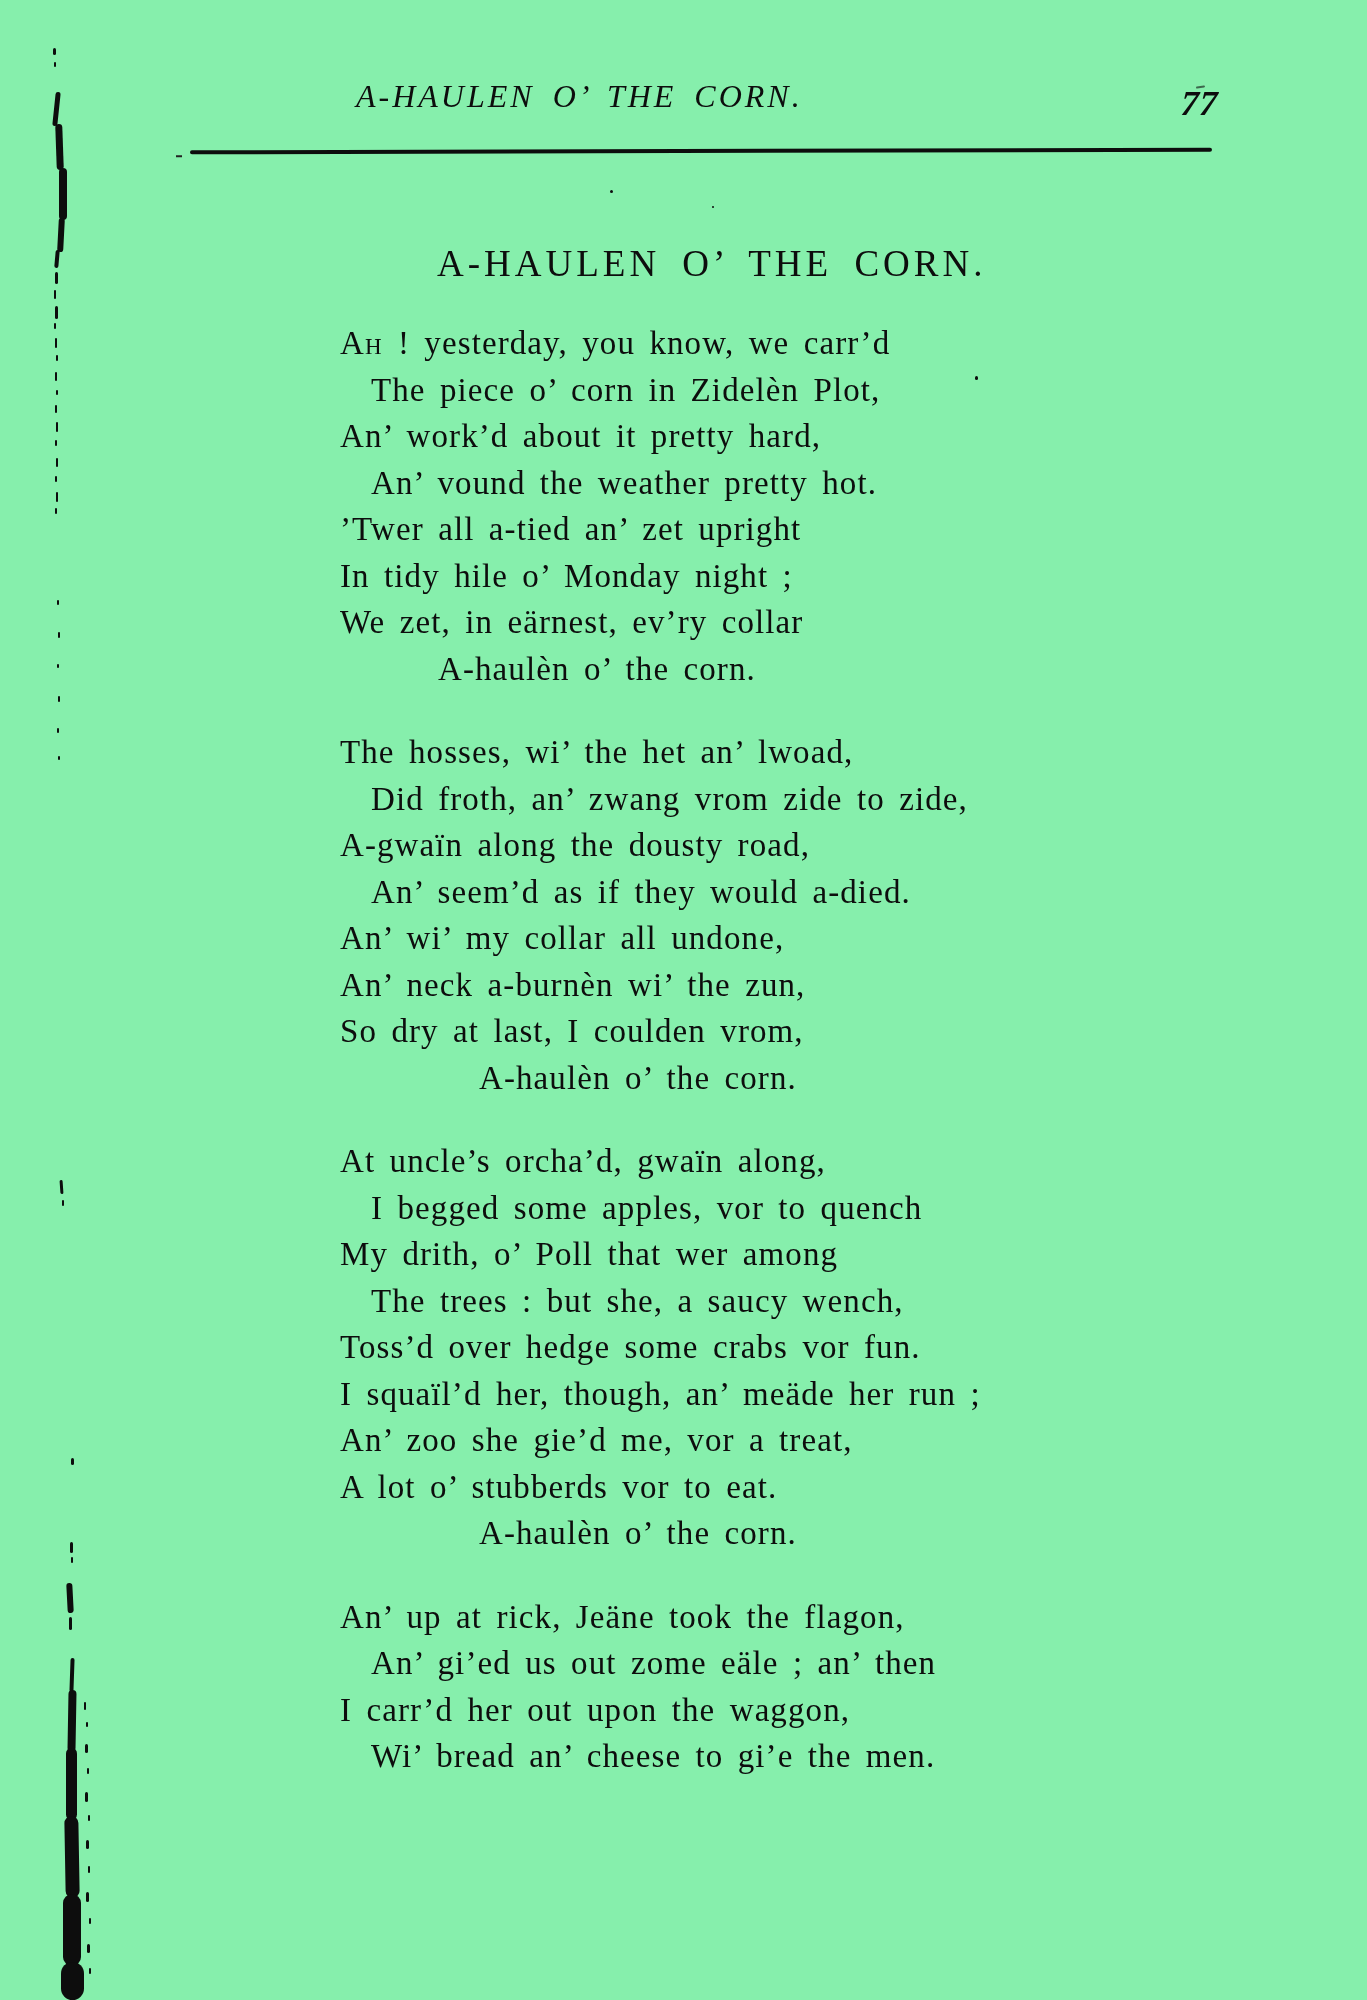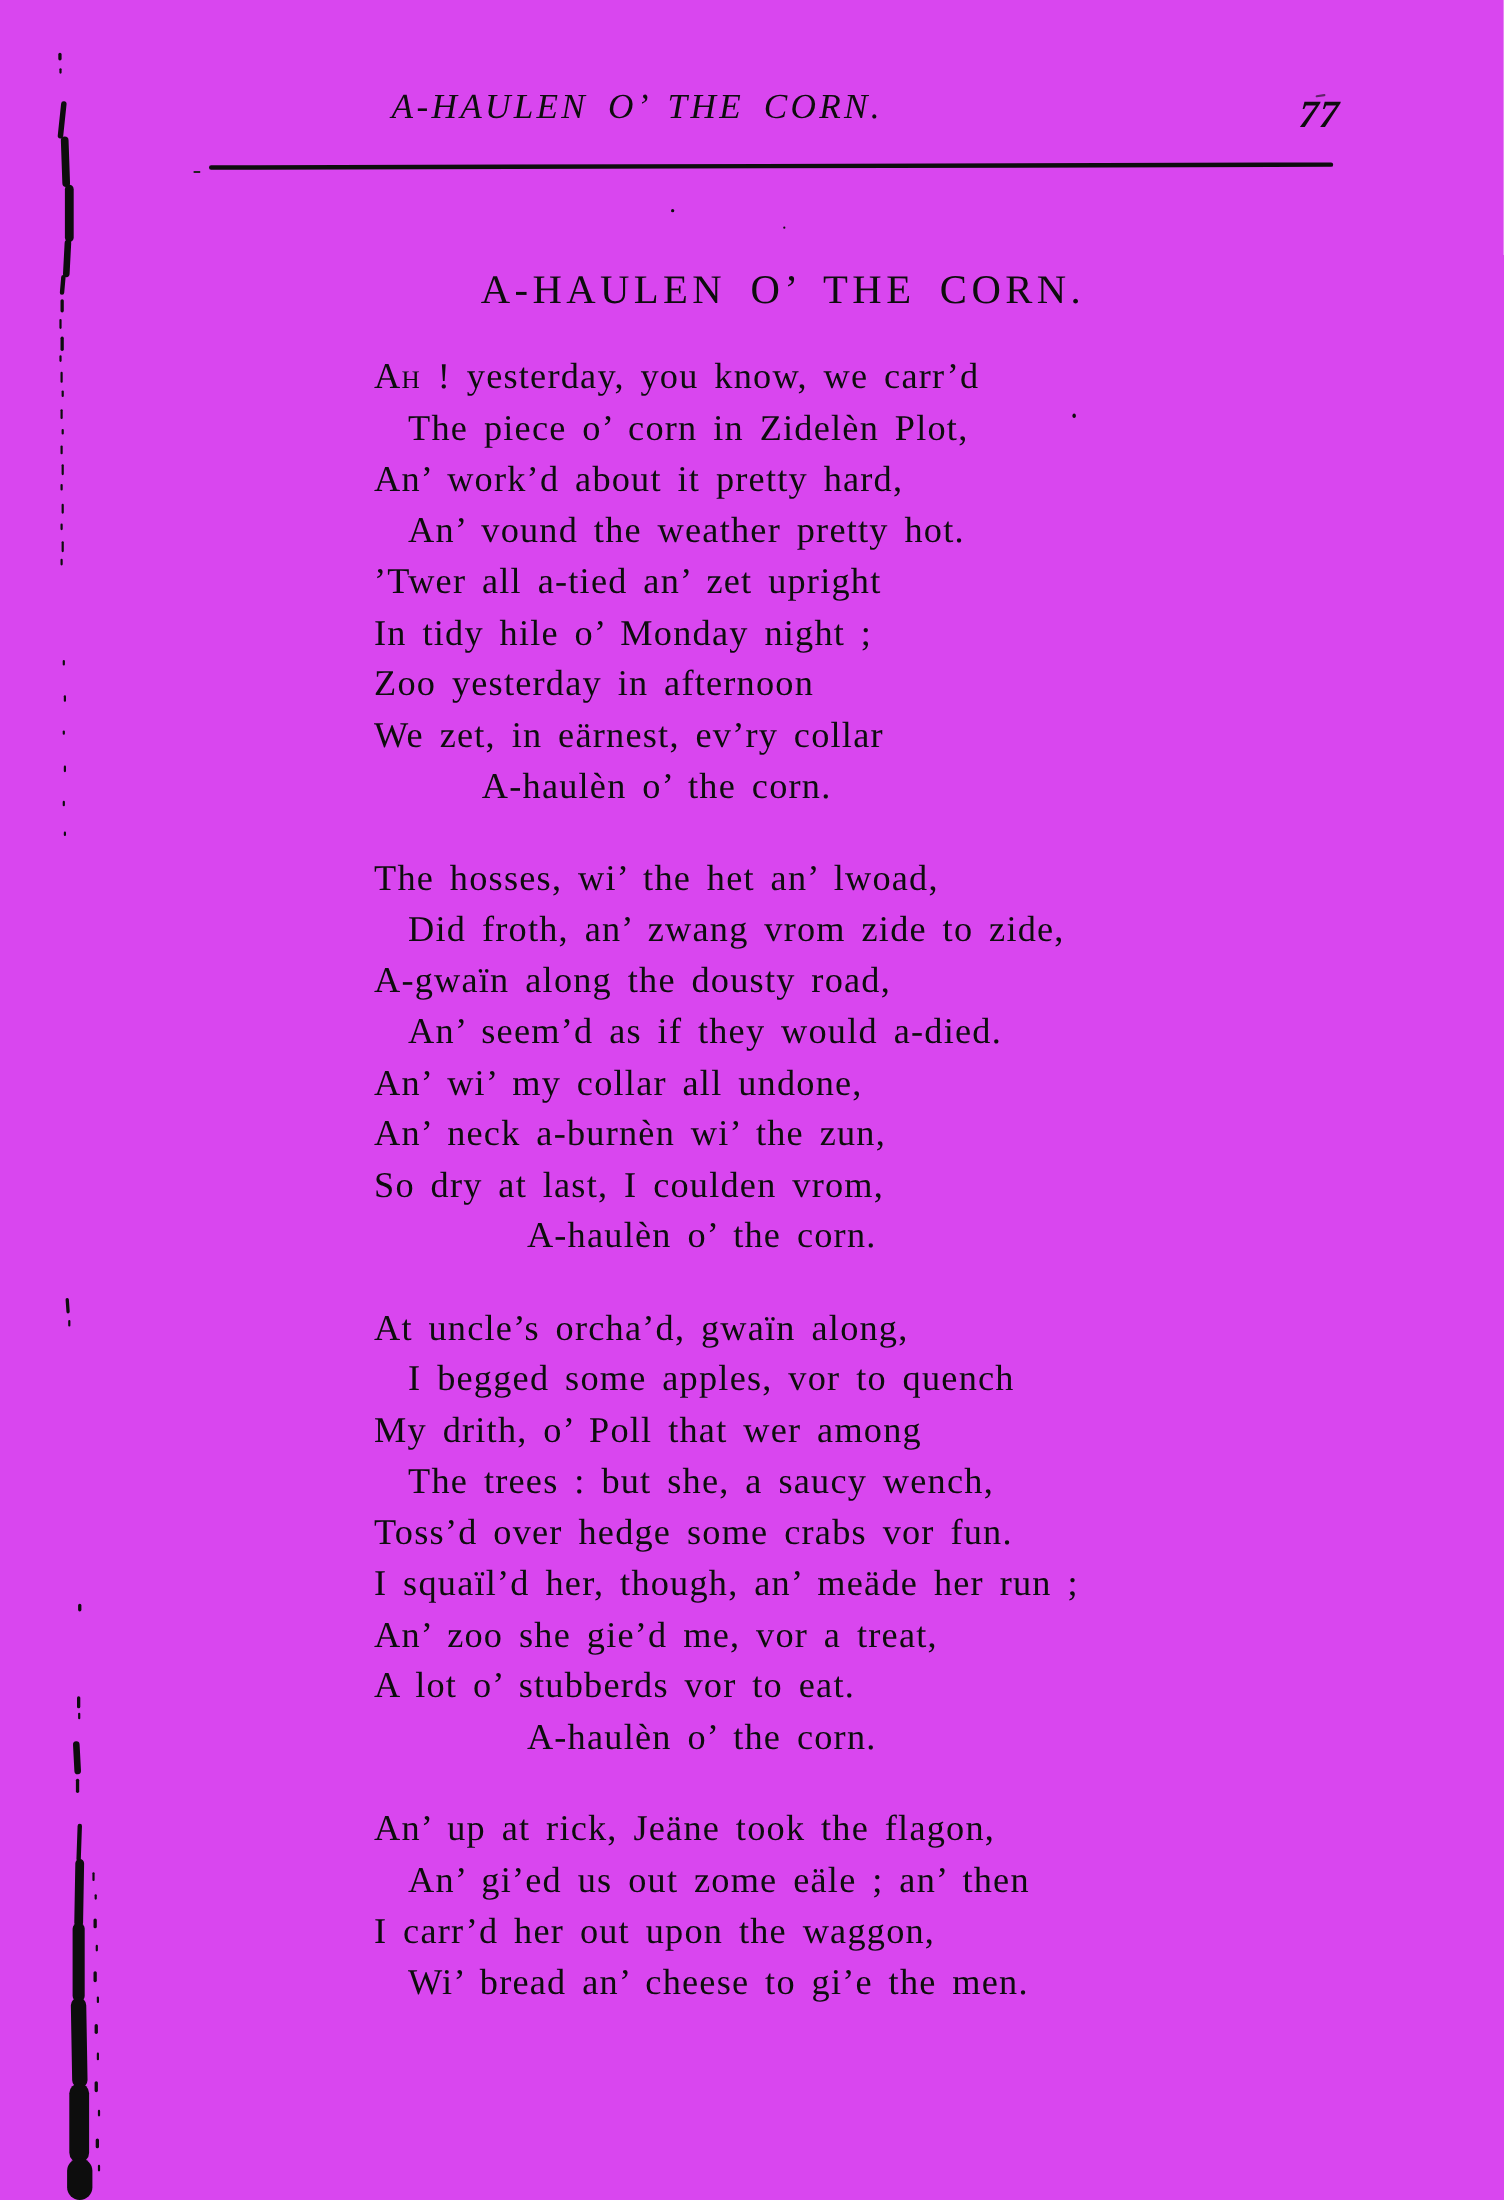--- a/index.html
+++ b/index.html
@@ -4,21 +4,21 @@
 <style>
   html,body{margin:0;padding:0;}
   body{
     width:1367px;height:2000px;
     background:#ffffff;
     overflow:hidden;
     font-family:"Liberation Serif","DejaVu Serif",serif;
     color:#0d0d0d;
     position:relative;
   }
-  .page{position:absolute;inset:0;background:#d946ef;}
+  .page{position:absolute;inset:0;background:#86efac;}
 
   .running-head{
     position:absolute;left:356px;top:78px;
     font-style:italic;font-size:32px;letter-spacing:3px;word-spacing:7px;
     white-space:nowrap;color:#0d0d0d;
   }
   .page-num{
     position:absolute;left:1181px;top:84px;
     font-style:italic;font-weight:bold;font-size:35px;letter-spacing:1px;
     transform:skewX(-4deg);
@@ -68,21 +68,20 @@
   <h1 class="title">A-HAULEN O’ THE CORN.</h1>
 
   <div class="poem">
       <div class="stanza">
         <div class="line indent-0">A<span class="sc">h</span> ! yesterday, you know, we carr’d</div>
         <div class="line indent-1">The piece o’ corn in Zidelèn Plot,</div>
         <div class="line indent-0">An’ work’d about it pretty hard,</div>
         <div class="line indent-1">An’ vound the weather pretty hot.</div>
         <div class="line indent-0">’Twer all a-tied an’ zet upright</div>
         <div class="line indent-0">In tidy hile o’ Monday night ;</div>
-        <div class="line indent-0">Zoo yesterday in afternoon</div>
         <div class="line indent-0">We zet, in eärnest, ev’ry collar</div>
         <div class="line indent-2">A-haulèn o’ the corn.</div>
       </div>
       <div class="stanza">
         <div class="line indent-0">The hosses, wi’ the het an’ lwoad,</div>
         <div class="line indent-1">Did froth, an’ zwang vrom zide to zide,</div>
         <div class="line indent-0">A-gwaïn along the dousty road,</div>
         <div class="line indent-1">An’ seem’d as if they would a-died.</div>
         <div class="line indent-0">An’ wi’ my collar all undone,</div>
         <div class="line indent-0">An’ neck a-burnèn wi’ the zun,</div>

